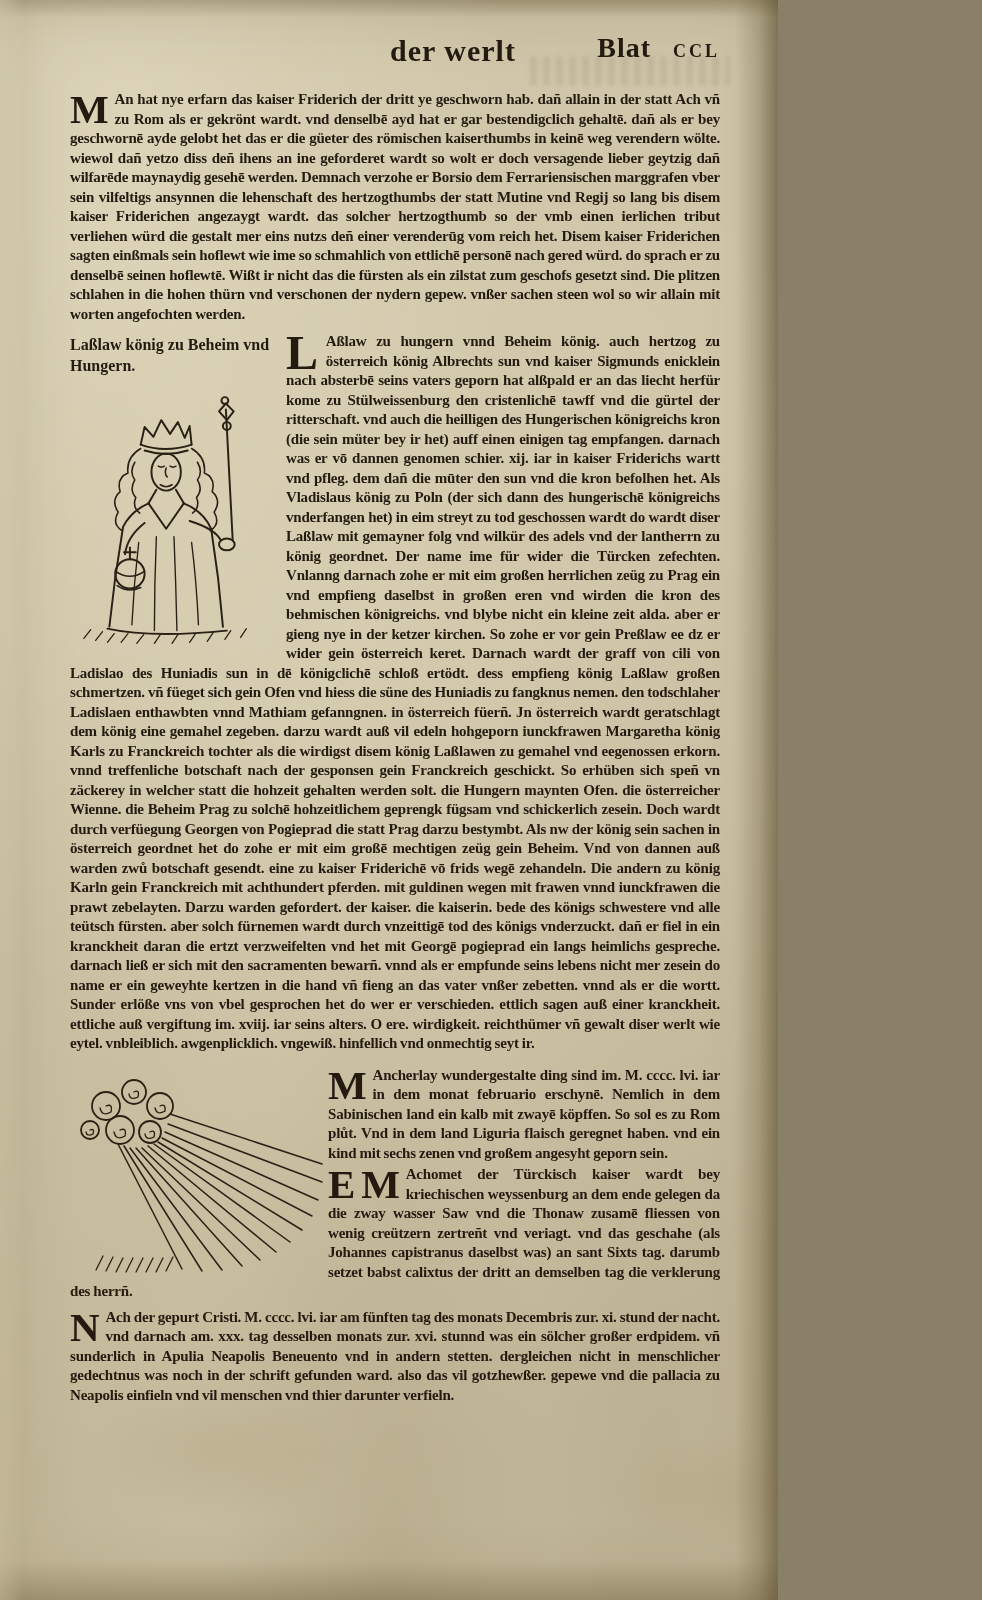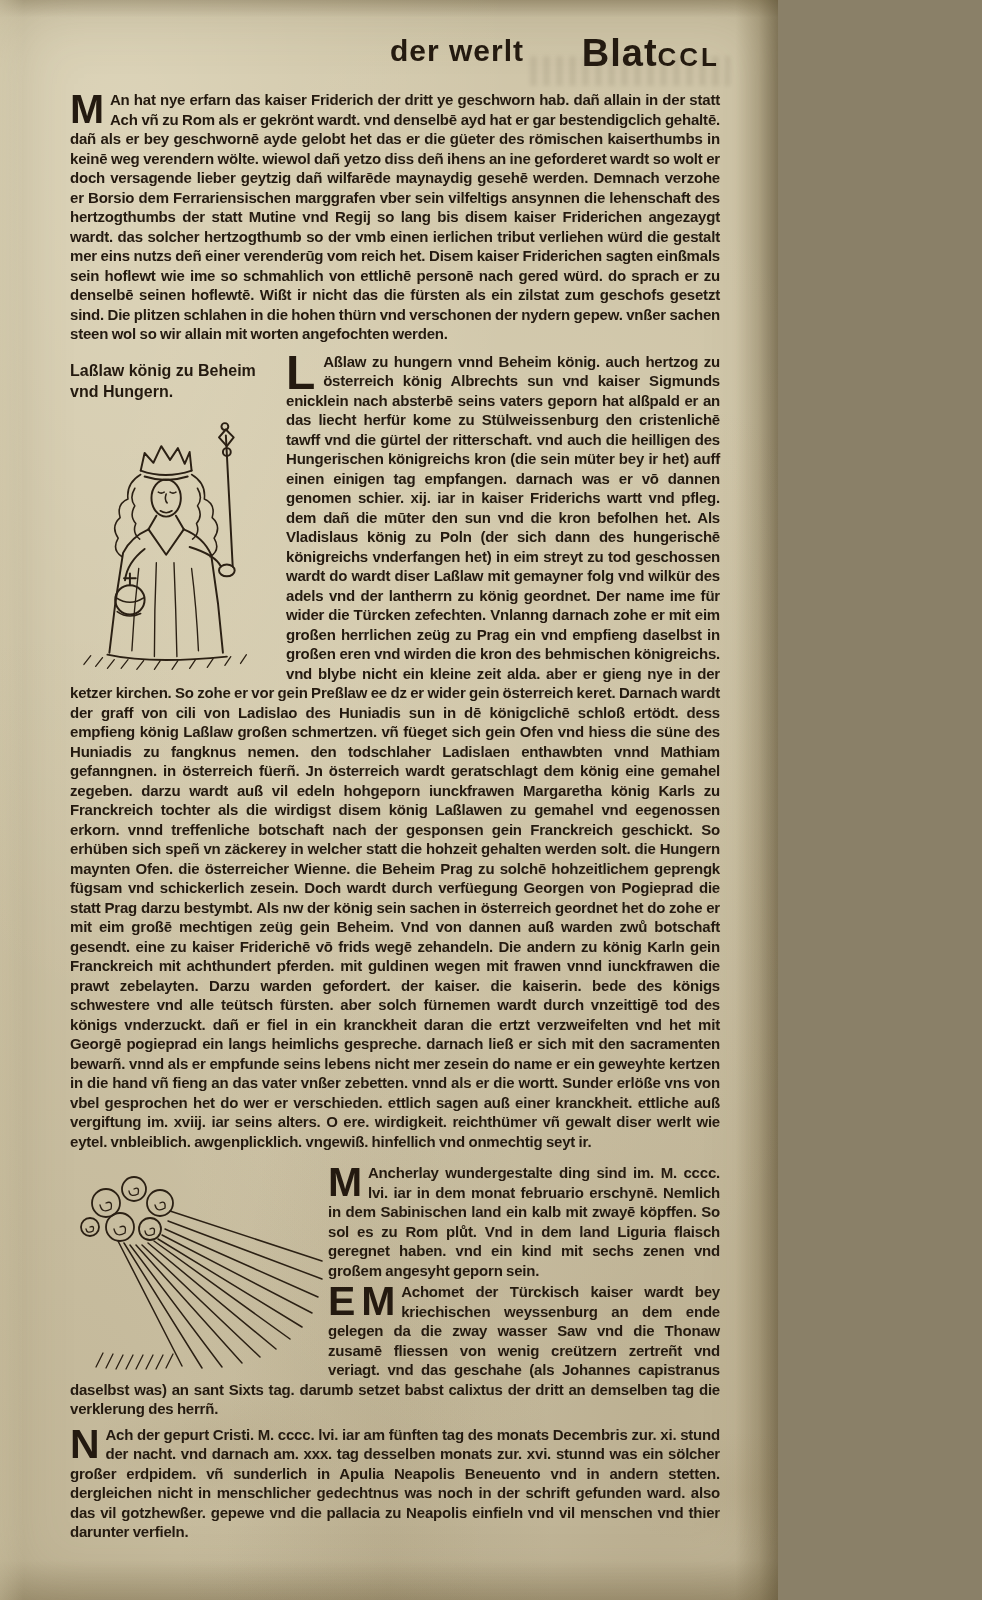--- a/index.html
+++ b/index.html
@@ -1,46 +1,46 @@
 <!DOCTYPE html>
 <html><head>
 <meta charset="utf-8">
 <style>
   html,body{margin:0;padding:0;background:#8a8068;}
   .scan{
     position:relative;width:778px;height:1600px;overflow:hidden;
-    font-family:Liberation Sans, sans-serif;
+    font-family:Liberation Serif, serif;
     background-color:#cfc5a8;
     background-image:
       radial-gradient(ellipse at 16% 10%, rgba(255,250,228,.28), transparent 42%),
       radial-gradient(ellipse at 60% 45%, rgba(255,248,226,.14), transparent 60%),
       radial-gradient(ellipse at 85% 92%, rgba(110,90,55,.20), transparent 52%),
       radial-gradient(ellipse at 8% 96%, rgba(120,100,60,.14), transparent 42%),
       radial-gradient(ellipse at 50% 99%, rgba(115,98,62,.12), transparent 30%),
       linear-gradient(to right, rgba(235,226,196,.55) 0%, transparent 3%, transparent 94.5%, rgba(108,94,62,.28) 97.5%, rgba(86,74,48,.6) 100%),
       linear-gradient(to bottom, rgba(105,90,58,.4) 0%, transparent 1.1%, transparent 97.5%, rgba(105,90,58,.32) 100%);
     box-shadow: inset 0 0 70px rgba(100,85,50,.30);
   }
   .page{position:absolute;inset:0;padding:28px 58px 0 70px;box-sizing:border-box;}
   .ink{color:#241a10;}
   .header{position:relative;height:56px;}
   .running-title{position:absolute;left:320px;top:6px;font-size:30px;font-weight:bold;letter-spacing:1px;}
   .folio{position:absolute;right:0;top:4px;font-weight:bold;}
-  .folio-label{font-size:38px;letter-spacing:1px;}
-  .folio-num{font-size:26px;letter-spacing:3px;}
+  .folio-label{font-size:28px;letter-spacing:1px;}
+  .folio-num{font-size:18px;letter-spacing:3px;margin-left:22px;}
   .bleed{position:absolute;left:460px;top:28px;width:200px;height:30px;opacity:.14;filter:blur(2px);
     background:repeating-linear-gradient(90deg, rgba(70,60,40,.7) 0 7px, transparent 7px 13px);}
   .para{
     text-align:justify;font-weight:bold;font-size:15px;line-height:19.5px;
     letter-spacing:-0.2px;word-spacing:-0.5px;margin:0;
   }
   .p1{margin-top:6px;margin-bottom:8px;}
   .dropcap{float:left;font-weight:bold;font-size:41px;line-height:33px;padding:3px 6px 0 0;}
   .dropcap.big{font-size:48px;line-height:36px;padding-right:8px;}
-  .leftcol{float:left;width:206px;margin:8px 10px 4px 0;}
+  .leftcol{float:left;width:206px;margin:2px 10px 4px 0;}
   .margin-note{font-size:16px;line-height:21px;font-weight:bold;width:200px;}
   .king-wrap{margin:16px 0 0 10px;}
   .sec3{margin-top:12px;}
   .comet-wrap{float:left;width:254px;height:202px;margin:6px 4px 2px 0;}
   .p-mid{margin-bottom:2px;}
   .p6{clear:both;margin-top:6px;}
   svg{display:block;}
   .stain1{position:absolute;left:90px;top:1380px;width:260px;height:140px;border-radius:50%;
     background:radial-gradient(ellipse, rgba(120,100,62,.10), transparent 70%);}
   .stain2{position:absolute;left:600px;top:1430px;width:300px;height:120px;border-radius:50%;

